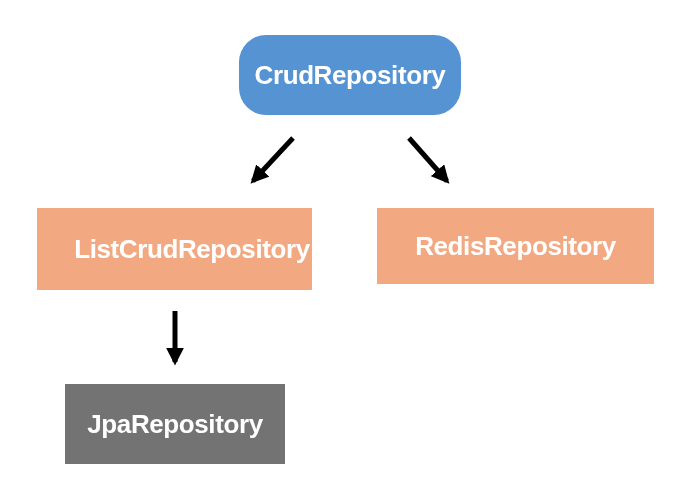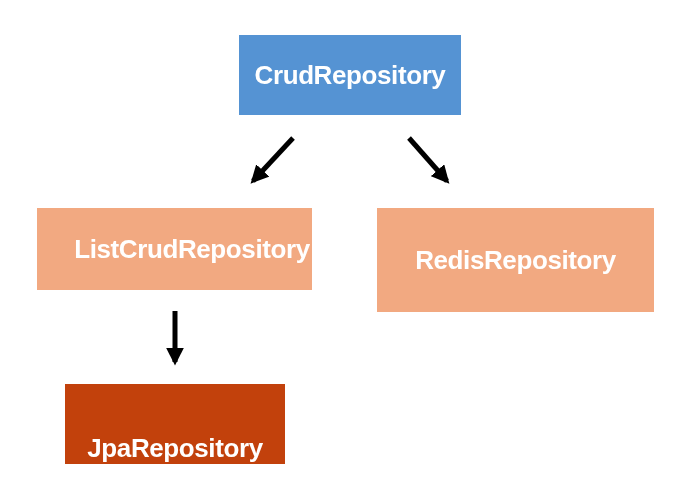--- a/index.html
+++ b/index.html
@@ -38,23 +38,23 @@
     box-sizing: border-box;
   }
   .node-label {
     color: #ffffff;
     font-size: 26px;
     font-weight: bold;
     letter-spacing: -0.4px;
     white-space: nowrap;
     user-select: none;
   }
-  .node-crud     { left: 239px; top: 35px;  width: 222px; height: 80px; }
+  .node-crud     { left: 239px; top: 35px;  width: 222px; height: 80px; border-radius: 27px; }
   .node-listcrud { left: 37px;  top: 208px; width: 275px; height: 82px; }
-  .node-redis    { left: 377px; top: 208px; width: 277px; height: 104px; }
+  .node-redis    { left: 377px; top: 208px; width: 277px; height: 76px; }
   .node-jpa      { left: 65px;  top: 384px; width: 220px; height: 80px; }
 </style>
 </head>
 <body>
 
 <div class="canvas">
 
   <svg class="edges" viewBox="0 0 696 498" xmlns="http://www.w3.org/2000/svg" aria-hidden="true">
     <defs>
       <marker id="arrowhead" viewBox="0 0 10 10" refX="8" refY="5" markerWidth="3.6" markerHeight="3.6" orient="auto-start-reverse">
@@ -71,17 +71,17 @@
   </div>
 
   <div class="node node-listcrud" style="background-color: rgb(242, 169, 129); padding-left: 35px;">
     <span class="node-label" style="color: rgb(255, 255, 255);">ListCrudRepository</span>
   </div>
 
   <div class="node node-redis" style="background-color: rgb(242, 169, 129);">
     <span class="node-label" style="color: rgb(255, 255, 255);">RedisRepository</span>
   </div>
 
-  <div class="node node-jpa" style="background-color: #c2410c; align-items: flex-end;">
+  <div class="node node-jpa" style="background-color: #737373;">
     <span class="node-label" style="color: rgb(255, 255, 255);">JpaRepository</span>
   </div>
 
 </div>
 
 </body></html>

